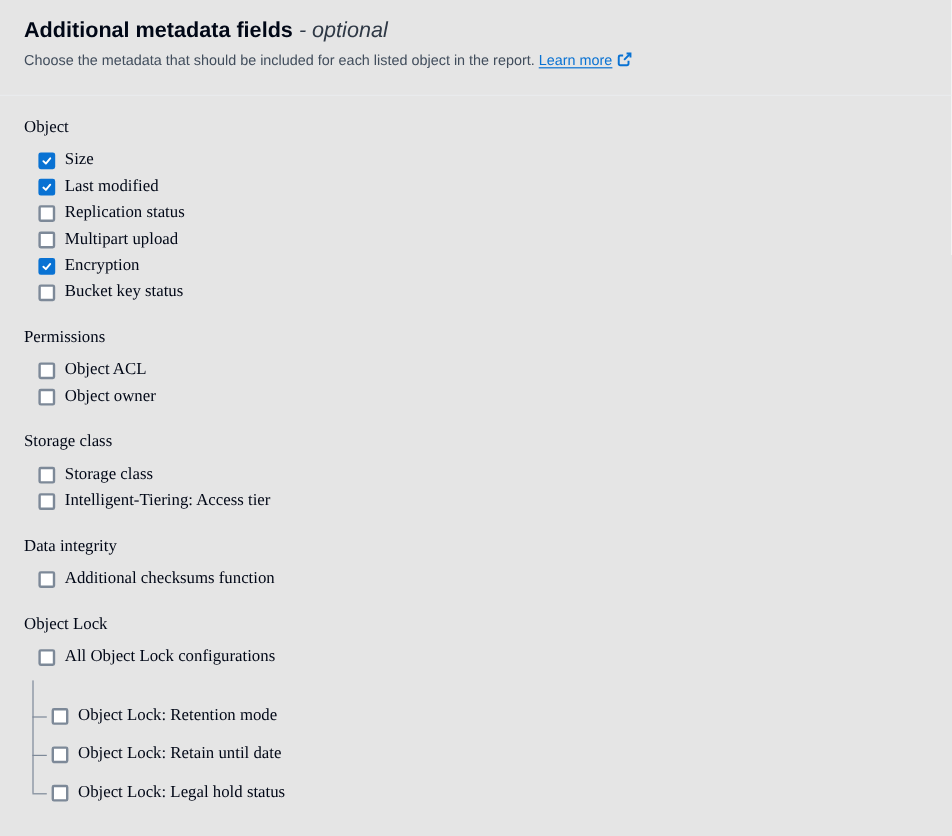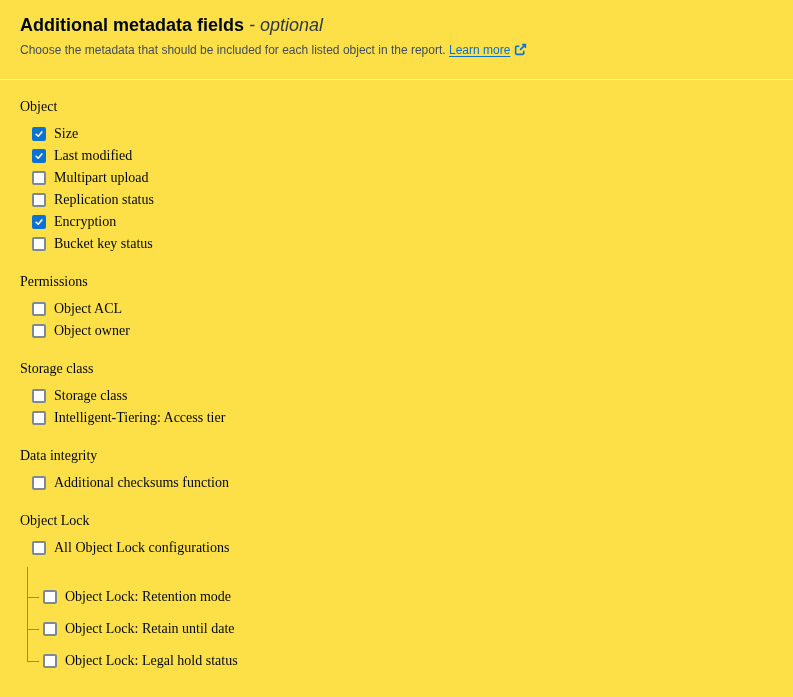--- a/index.html
+++ b/index.html
@@ -8,21 +8,21 @@
     --c-accent: #0972d3;
     --c-cb-border: #7d8998;
     --c-divider: #e9ebed;
     --c-tree: #7d8998;
   }
   * { box-sizing: border-box; }
   html, body { margin: 0; padding: 0; background: #fff; }
   .panel {
     width: 793px;
     height: 697px;
-    background: #fde047;
+    background: #e5e5e5;
     font-family: "Liberation Sans", sans-serif;
     color: var(--c-text);
     overflow: hidden;
   }
   .hdr { padding: 14px 20px 0 20px; }
   .hdr h2 {
     margin: 0;
     font-size: 18px;
     line-height: 22px;
     font-weight: 700;
@@ -153,25 +153,25 @@
           <label class="row checked">
     <span class="cb" aria-checked="true">
               <svg width="12" height="12" viewBox="0 0 14 14" fill="none" stroke="#ffffff" stroke-width="2.2" stroke-linecap="round" stroke-linejoin="round">
                 <polyline points="3,7.4 5.9,10.2 11,4.1"></polyline>
               </svg>
             </span>
     <span class="lbl">Last modified</span>
   </label>
           <label class="row">
     <span class="cb" aria-checked="false"></span>
+    <span class="lbl">Replication status</span>
+  </label>
+          <label class="row">
+    <span class="cb" aria-checked="false"></span>
     <span class="lbl">Multipart upload</span>
-  </label>
-          <label class="row">
-    <span class="cb" aria-checked="false"></span>
-    <span class="lbl">Replication status</span>
   </label>
           <label class="row checked">
     <span class="cb" aria-checked="true">
               <svg width="12" height="12" viewBox="0 0 14 14" fill="none" stroke="#ffffff" stroke-width="2.2" stroke-linecap="round" stroke-linejoin="round">
                 <polyline points="3,7.4 5.9,10.2 11,4.1"></polyline>
               </svg>
             </span>
     <span class="lbl">Encryption</span>
   </label>
           <label class="row">

